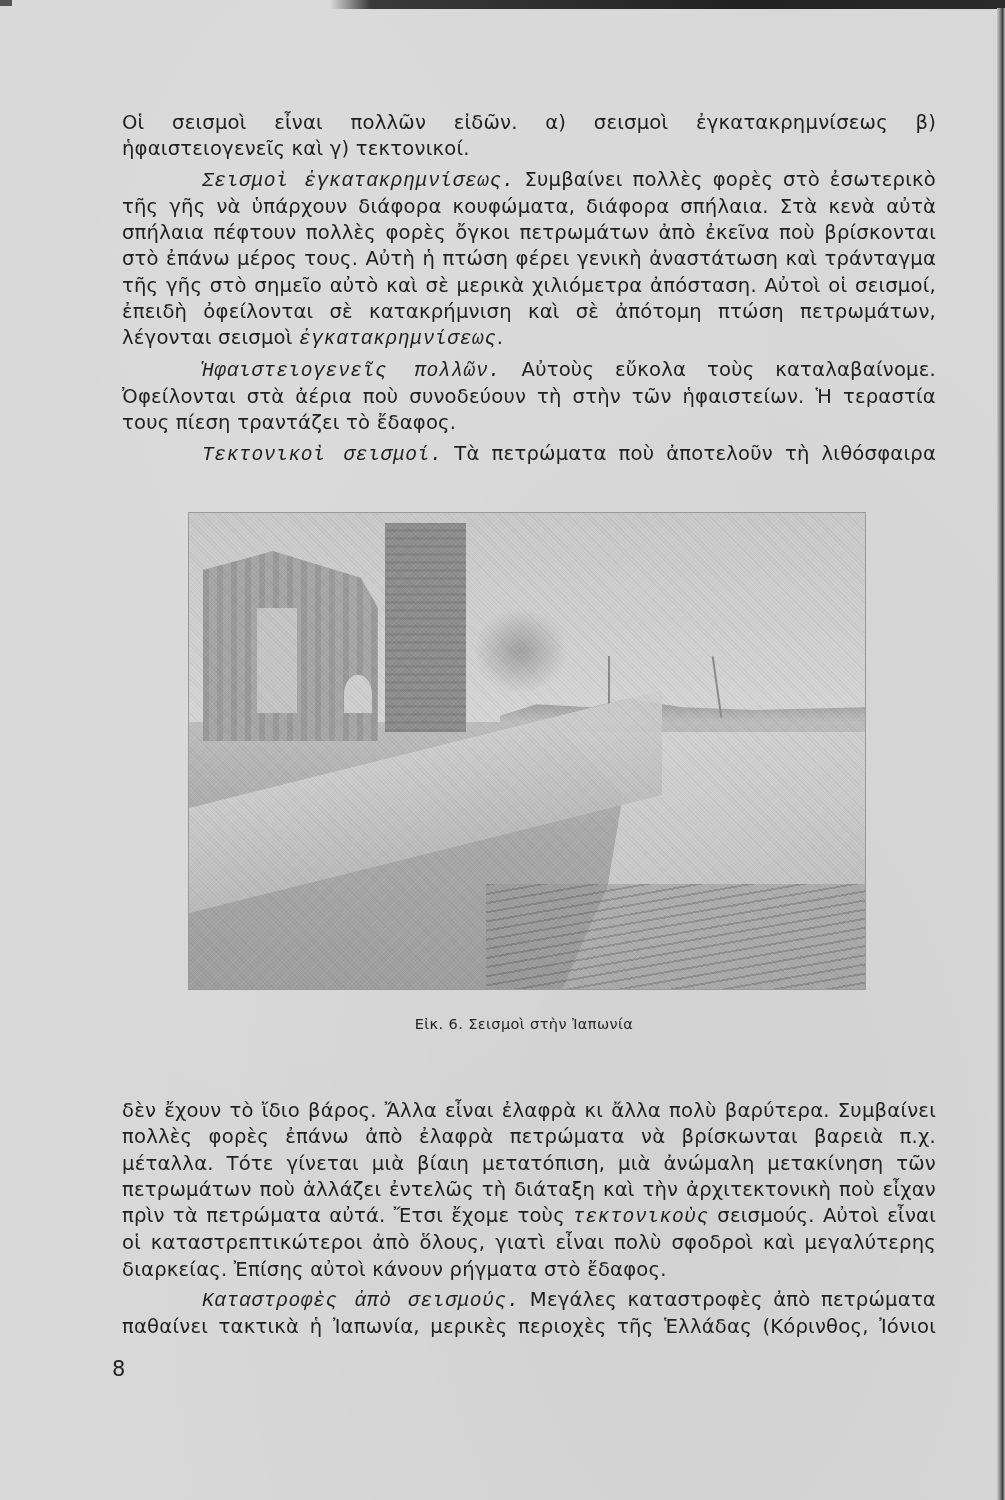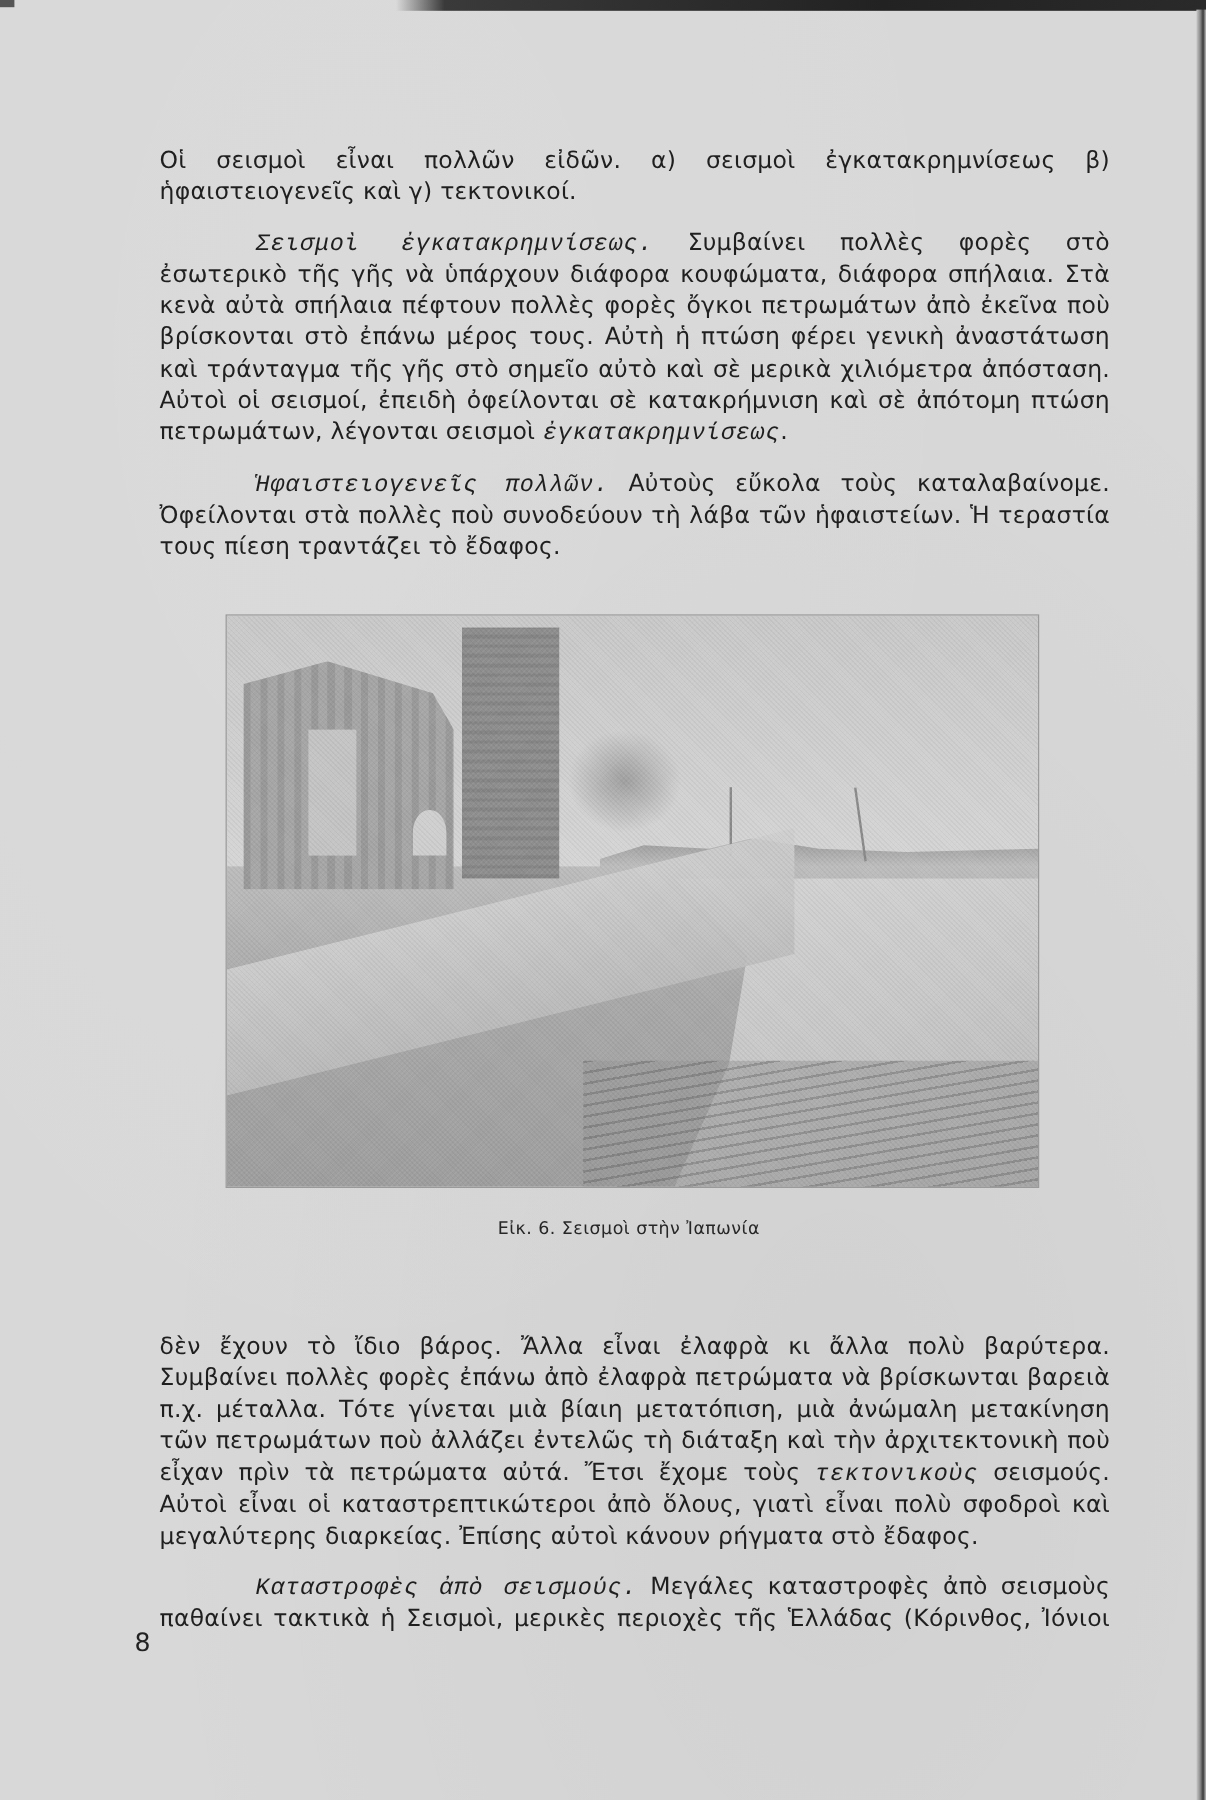--- a/index.html
+++ b/index.html
@@ -46,21 +46,21 @@
     position: absolute;
     left: 118px;
     width: 822px;
     font-size: 19.6px;
     line-height: 26.3px;
     text-align: justify;
     letter-spacing: 0.2px;
     color: #1f1f1f;
   }
   .text-block p {
-    margin: 15px;
+    margin: 4px;
     text-align-last: left;
   }
   .indent {
     text-indent: 80px;
   }
   .run-in {
     font-family: Liberation Mono, monospace;
     font-style: italic;
     letter-spacing: 0.6px;
   }
@@ -187,21 +187,22 @@
 <body>
 
 <div class="page">
   <div class="top-strip"></div>
   <div class="top-strip-left"></div>
   <div class="right-edge"></div>
 
   <div class="text-block block-top">
     <p>Οἱ σεισμοὶ εἶναι πολλῶν εἰδῶν. α) σεισμοὶ ἐγκατακρημνίσεως β) ἡφαιστειογενεῖς καὶ γ) τεκτονικοί.</p>
     <p class="indent"><span class="run-in">Σεισμοὶ ἐγκατακρημνίσεως.</span><span> Συμβαίνει πολλὲς φορὲς στὸ ἐσωτερικὸ τῆς γῆς νὰ ὑπάρχουν διάφορα κουφώματα, διάφορα σπήλαια. Στὰ κενὰ αὐτὰ σπήλαια πέφτουν πολλὲς φορὲς ὄγκοι πετρωμάτων ἀπὸ ἐκεῖνα ποὺ βρίσκονται στὸ ἐπάνω μέρος τους. Αὐτὴ ἡ πτώση φέρει γενικὴ ἀναστάτωση καὶ τράνταγμα τῆς γῆς στὸ σημεῖο αὐτὸ καὶ σὲ μερικὰ χιλιόμετρα ἀπόσταση. Αὐτοὶ οἱ σεισμοί, ἐπειδὴ ὀφείλονται σὲ κατακρήμνιση καὶ σὲ ἀπότομη πτώση πετρωμάτων, λέγονται σεισμοὶ </span><span class="run-in">ἐγκατακρημνίσεως</span><span>.</span></p>
-    <p class="indent"><span class="run-in">Ἡφαιστειογενεῖς πολλῶν.</span><span> Αὐτοὺς εὔκολα τοὺς καταλαβαίνομε. Ὀφείλονται στὰ πολλὲς ποὺ συνοδεύουν τὴ λάβα τῶν ἡφαιστείων. Ἡ τεραστία τους πίεση τραντάζει τὸ ἔδαφος.</span></p>
+    <p class="indent"><span class="run-in">Ἡφαιστειογενεῖς πολλῶν.</span><span> Αὐτοὺς εὔκολα τοὺς καταλαβαίνομε. Ὀφείλονται στὰ ἀέρια ποὺ συνοδεύουν τὴ στὴν τῶν ἡφαιστείων. Ἡ τεραστία τους πίεση τραντάζει τὸ ἔδαφος.</span></p>
+    <p class="indent" style="text-align-last: justify;"><span class="run-in">Τεκτονικοὶ σεισμοί.</span><span> Τὰ πετρώματα ποὺ ἀποτελοῦν τὴ λιθόσφαιρα</span></p>
   </div>
 
   <div class="figure" title="Photograph of earthquake ruins in Japan: collapsed brick buildings, a tower, twisted rail tracks and debris">
     <div class="photo-sky"></div>
     <div class="photo-smoke"></div>
     <div class="photo-horizon"></div>
     <div class="photo-mast" style="left:62%; top:30%; height:12%;"></div>
     <div class="photo-mast" style="left:78%; top:30%; height:13%; transform: rotate(-8deg);"></div>
     <div class="photo-ground"></div>
     <div class="photo-road"></div>
@@ -211,17 +212,17 @@
     <div class="photo-tower"></div>
     <div class="photo-arch"></div>
     <div class="photo-debris"></div>
     <div class="photo-grain"></div>
   </div>
 
   <div class="caption">Εἰκ. 6. Σεισμοὶ στὴν Ἰαπωνία</div>
 
   <div class="text-block block-bottom">
     <p><span>δὲν ἔχουν τὸ ἴδιο βάρος. Ἄλλα εἶναι ἐλαφρὰ κι ἄλλα πολὺ βαρύτερα. Συμβαίνει πολλὲς φορὲς ἐπάνω ἀπὸ ἐλαφρὰ πετρώματα νὰ βρίσκωνται βαρειὰ π.χ. μέταλλα. Τότε γίνεται μιὰ βίαιη μετατόπιση, μιὰ ἀνώμαλη μετακίνηση τῶν πετρωμάτων ποὺ ἀλλάζει ἐντελῶς τὴ διάταξη καὶ τὴν ἀρχιτεκτονικὴ ποὺ εἶχαν πρὶν τὰ πετρώματα αὐτά. Ἔτσι ἔχομε τοὺς </span><span class="run-in">τεκτονικοὺς</span><span> σεισμούς. Αὐτοὶ εἶναι οἱ καταστρεπτικώτεροι ἀπὸ ὅλους, γιατὶ εἶναι πολὺ σφοδροὶ καὶ μεγαλύτερης διαρκείας. Ἐπίσης αὐτοὶ κάνουν ρήγματα στὸ ἔδαφος.</span></p>
-    <p class="indent" style="text-align-last: justify;"><span class="run-in">Καταστροφὲς ἀπὸ σεισμούς.</span><span> Μεγάλες καταστροφὲς ἀπὸ σεισμοὺς παθαίνει τακτικὰ ἡ Σεισμοὶ, μερικὲς περιοχὲς τῆς Ἑλλάδας (Κόρινθος, Ἰόνιοι</span></p>
+    <p class="indent" style="text-align-last: justify;"><span class="run-in">Καταστροφὲς ἀπὸ σεισμούς.</span><span> Μεγάλες καταστροφὲς ἀπὸ πετρώματα παθαίνει τακτικὰ ἡ Ἰαπωνία, μερικὲς περιοχὲς τῆς Ἑλλάδας (Κόρινθος, Ἰόνιοι</span></p>
   </div>
 
   <div class="page-number">8</div>
 </div>
 
 </body></html>

